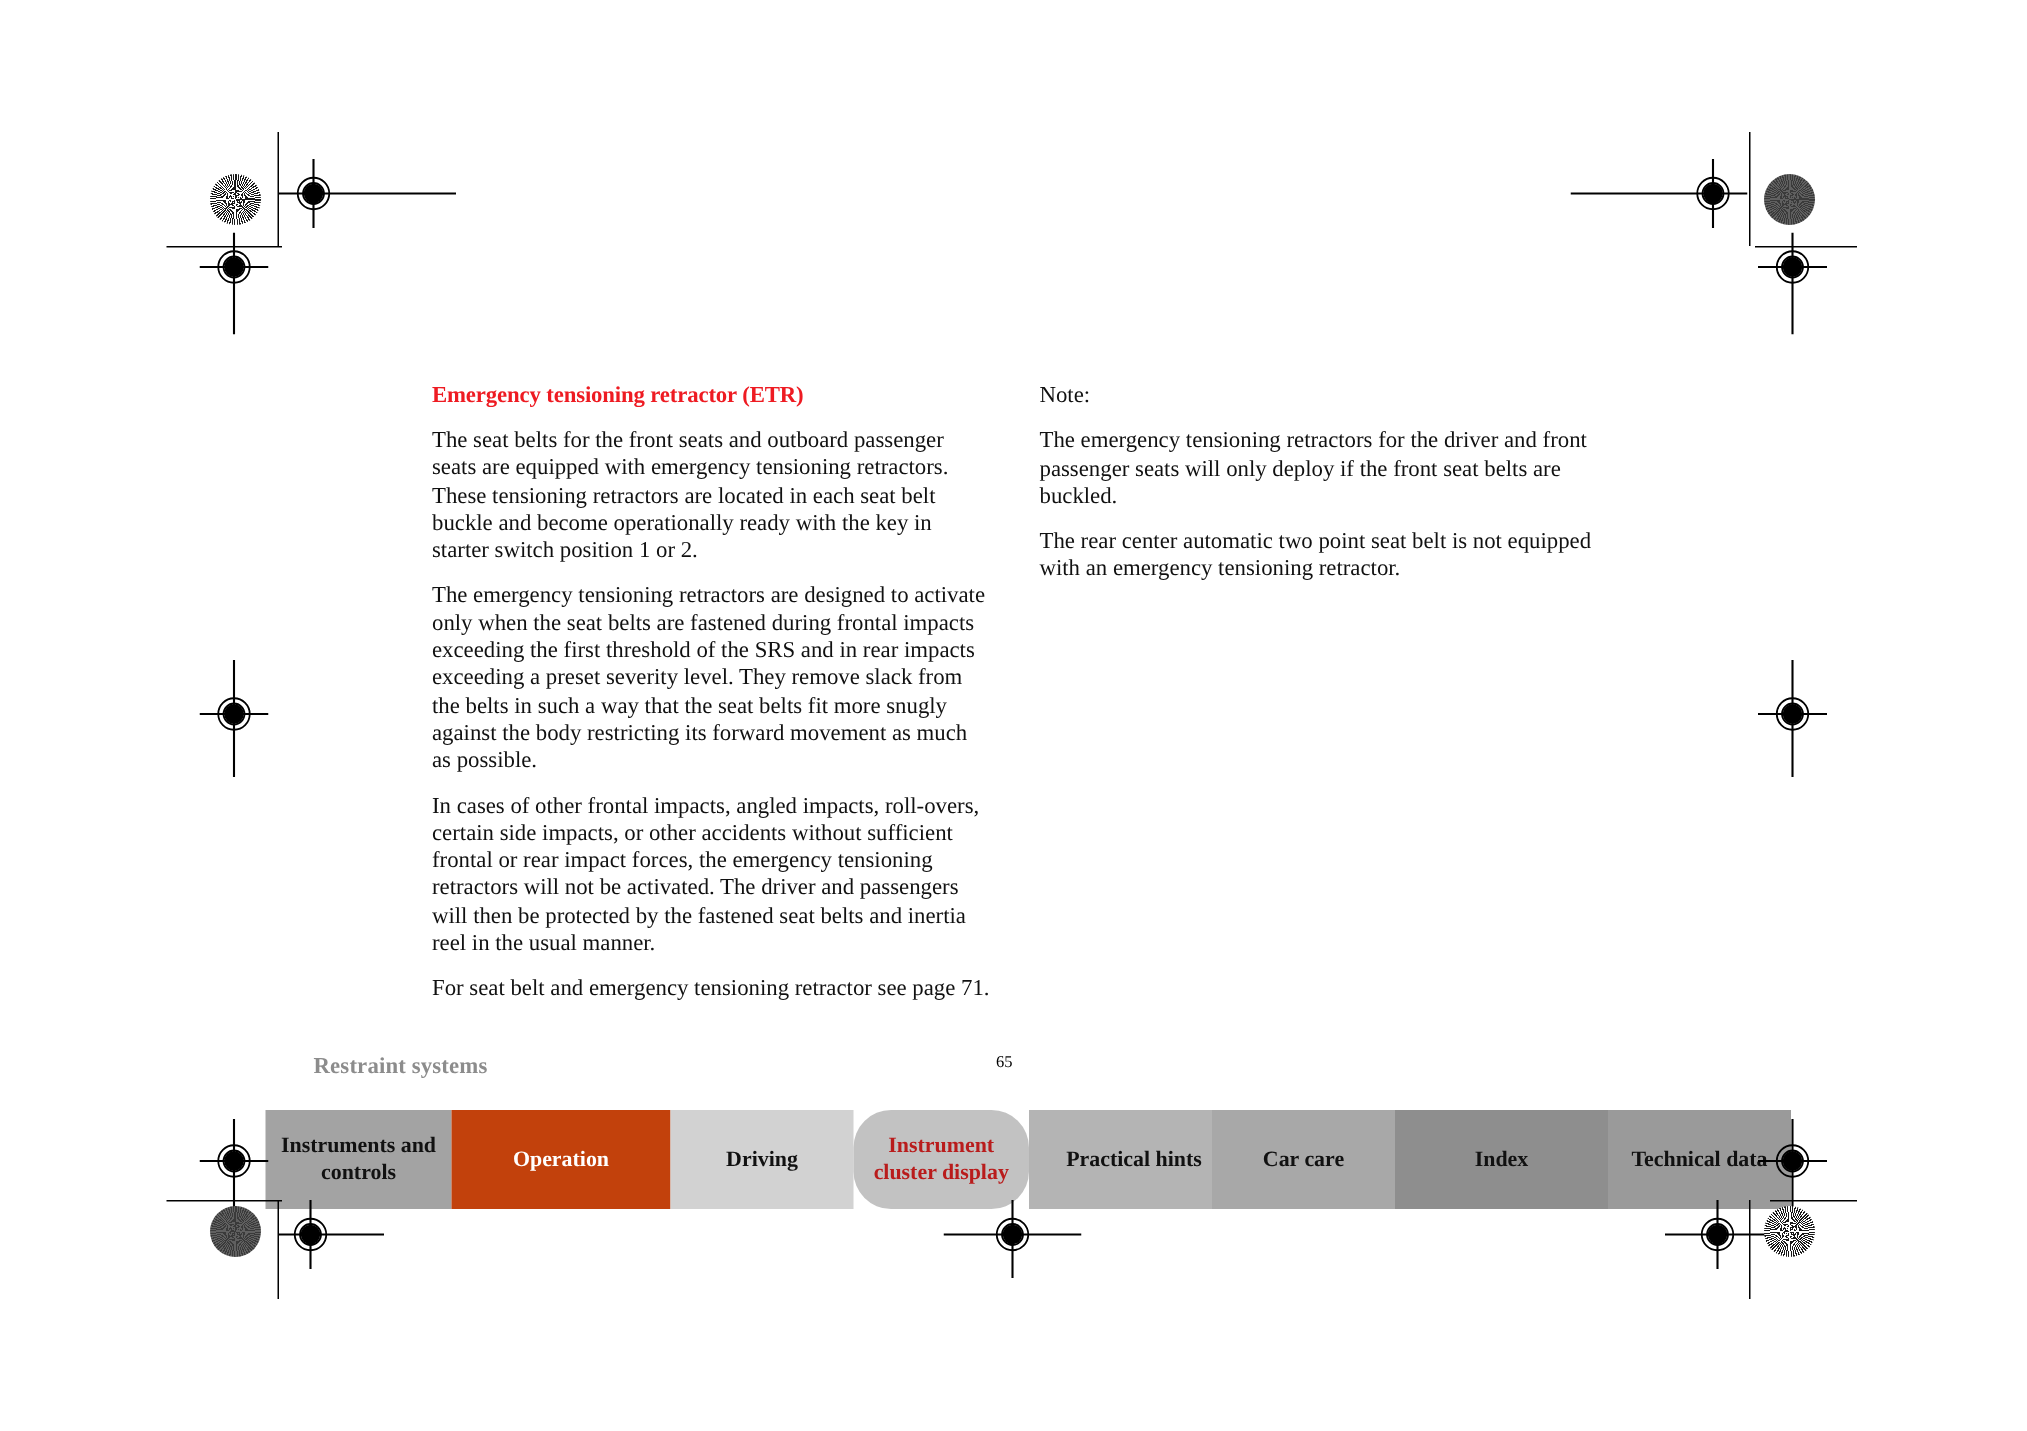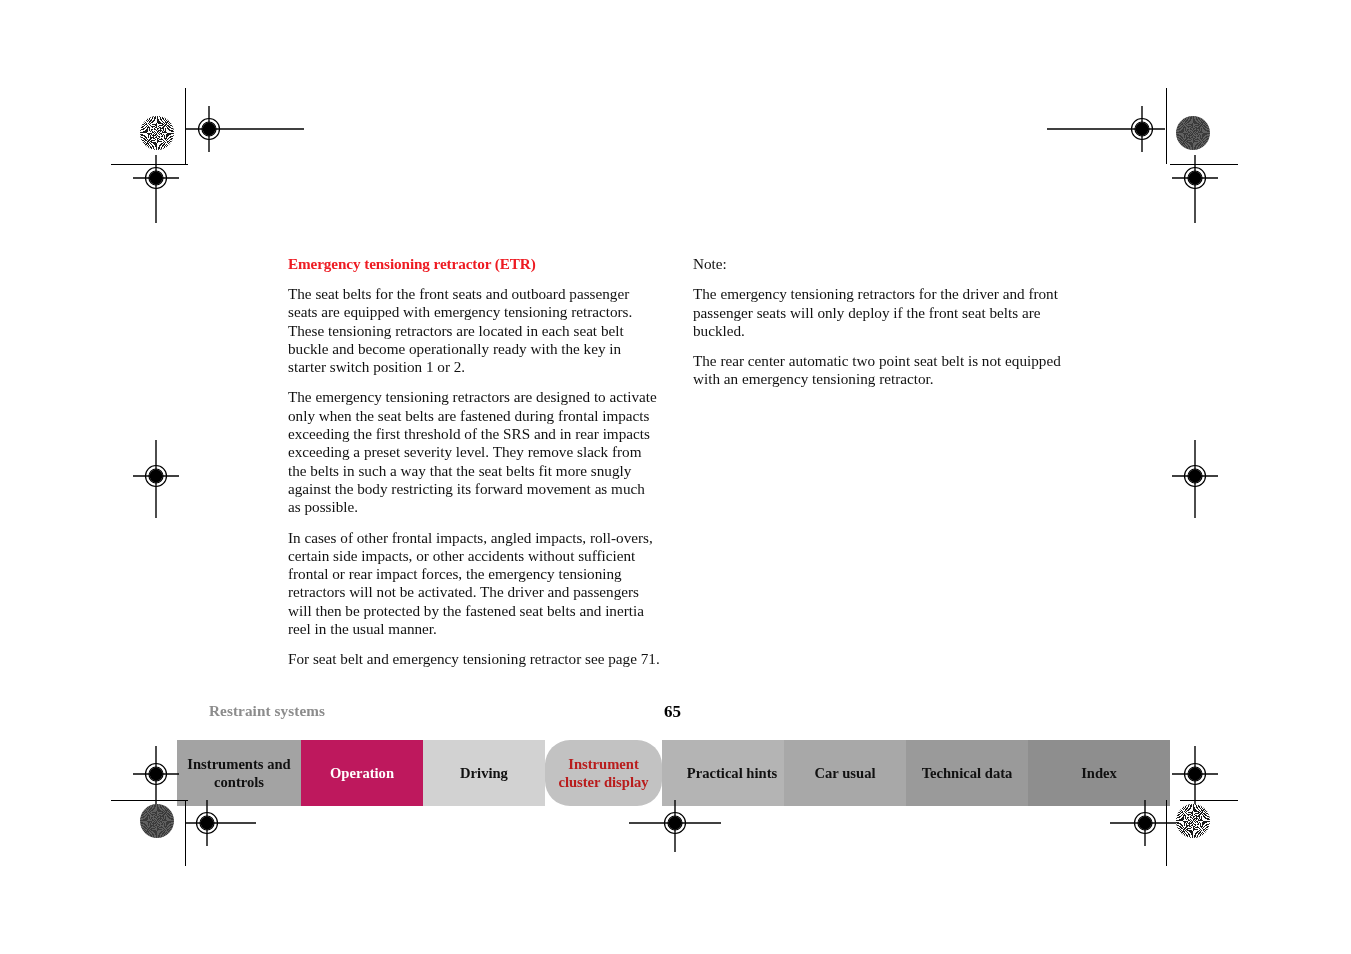--- a/index.html
+++ b/index.html
@@ -99,22 +99,22 @@
     top: 0;
     font-size: 15.2px;
     font-weight: bold;
     color: #8c8c8c;
     letter-spacing: 0.1px;
   }
   #footer-pageno {
     position: absolute;
     left: 455px;
     top: 0;
-    font-size: 17px;
-    font-weight: bold;
+    font-size: 11px;
+    font-weight: normal;
     color: #000000;
   }
 
   
   #tabbar {
     position: absolute;
     left: 177px;
     top: 740px;
     height: 66px;
     display: flex;
@@ -256,40 +256,40 @@
 
   <div id="footer-row">
     <div id="footer-section">Restraint systems</div>
     <div id="footer-pageno">65</div>
   </div>
 
   <div id="tabbar">
       <div class="tab" style="background: #a3a3a3; color: rgb(17, 17, 17); width: 124px; font-family: Liberation Serif, serif;">
         <span class="tab-label">Instruments and controls</span>
       </div>
-      <div class="tab" style="background: #be185d; color: rgb(255, 255, 255); width: 122px;">
+      <div class="tab" style="background: #c2410c; color: rgb(255, 255, 255); width: 146px;">
         <span class="tab-label">Operation</span>
       </div>
       <div class="tab" style="background: rgb(210, 210, 210); color: rgb(17, 17, 17); width: 122px;">
         <span class="tab-label">Driving</span>
       </div>
       <div class="tab" style="background: rgb(194, 194, 194); color: #b91c1c; width: 117px; border-radius: 25px;">
         <span class="tab-label">Instrument cluster display</span>
       </div>
       <div class="tab" style="background: rgb(180, 180, 180); color: rgb(17, 17, 17); width: 122px; padding-left: 24px;">
         <span class="tab-label">Practical hints</span>
       </div>
       <div class="tab" style="background: rgb(168, 168, 168); color: rgb(17, 17, 17); width: 122px;">
-        <span class="tab-label">Car usual</span>
+        <span class="tab-label">Car care</span>
+      </div>
+      <div class="tab" style="background: rgb(142, 142, 142); color: rgb(17, 17, 17); width: 142px;">
+        <span class="tab-label">Index</span>
       </div>
       <div class="tab" style="background: rgb(154, 154, 154); color: rgb(17, 17, 17); width: 122px;">
         <span class="tab-label">Technical data</span>
-      </div>
-      <div class="tab" style="background: rgb(142, 142, 142); color: rgb(17, 17, 17); width: 142px;">
-        <span class="tab-label">Index</span>
       </div>
     </div>
 
   <div class="hairline" style="left:111px; top:800px; width:77px;"></div>
 
   <div class="reg-mark" style="left:133px; top:746px;">
     <svg width="46" height="64" viewBox="0 0 46 64">
       <line x1="23" y1="0" x2="23" y2="64" stroke="#000" stroke-width="1.4"></line>
       <line x1="0" y1="28" x2="46" y2="28" stroke="#000" stroke-width="1.4"></line>
       <circle cx="23" cy="28" r="10.5" fill="none" stroke="#000" stroke-width="1.2"></circle>

